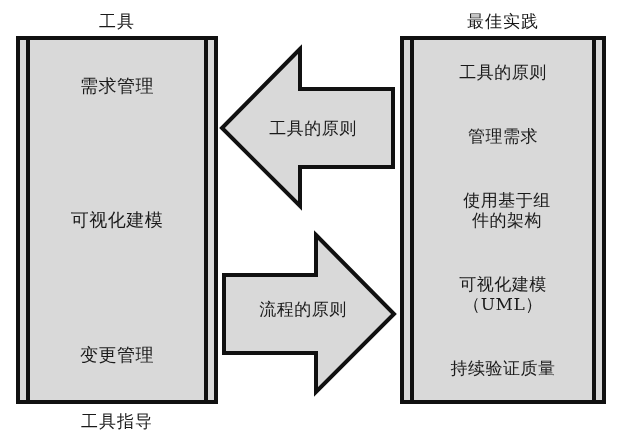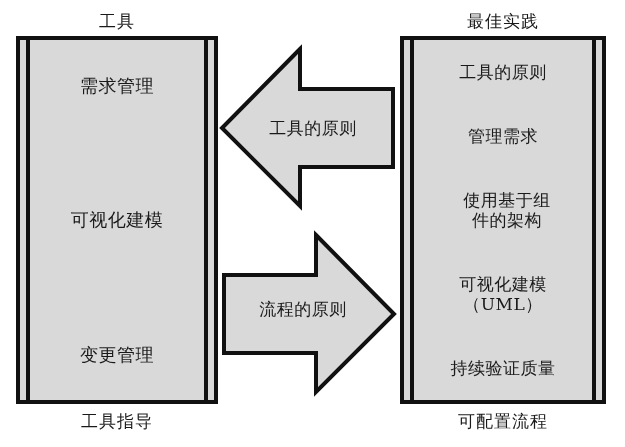--- a/index.html
+++ b/index.html
@@ -129,21 +129,20 @@
         <div class="item" style="font-size: 17px;">工具的原则</div>
         <div class="item" style="font-size: 17px;">管理需求</div>
         <div class="item" style="font-size: 17px; margin-left: 8px;">使用基于组
 件的架构</div>
         <div class="item" style="font-size: 17px;">可视化建模
 （UML）</div>
         <div class="item" style="font-size: 17px;">持续验证质量</div>
       </div>
   </div>
 
-  <div class="cap" id="right-caption">可配置流程</div>
 
   <svg class="arrow-layer" id="arrow-layer" viewBox="0 0 625 447">
       <polygon points="300,49 222,128 300,206 300,167 393,167 393,89 300,89" class="arrow-shape"></polygon>
       <polygon points="316,235 394,314 316,392 316,353 224,353 224,275 316,275" class="arrow-shape"></polygon>
     </svg>
 
   <div class="arrow-label" id="upper-arrow-label">工具的原则</div>
 
   <div class="arrow-label" id="lower-arrow-label">流程的原则</div>
 

